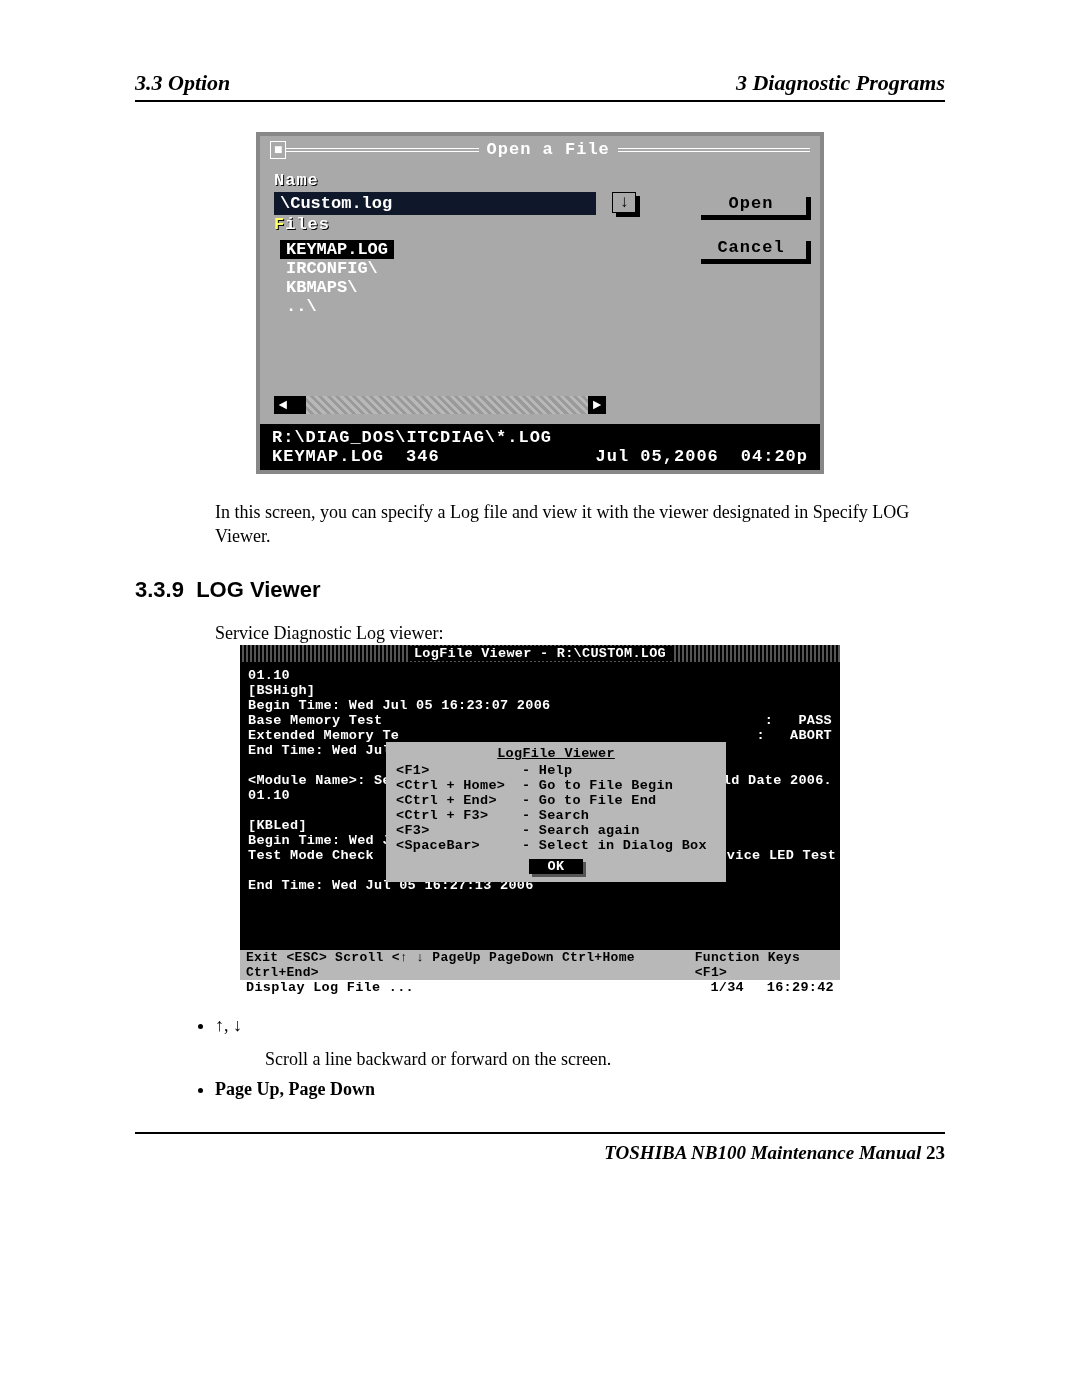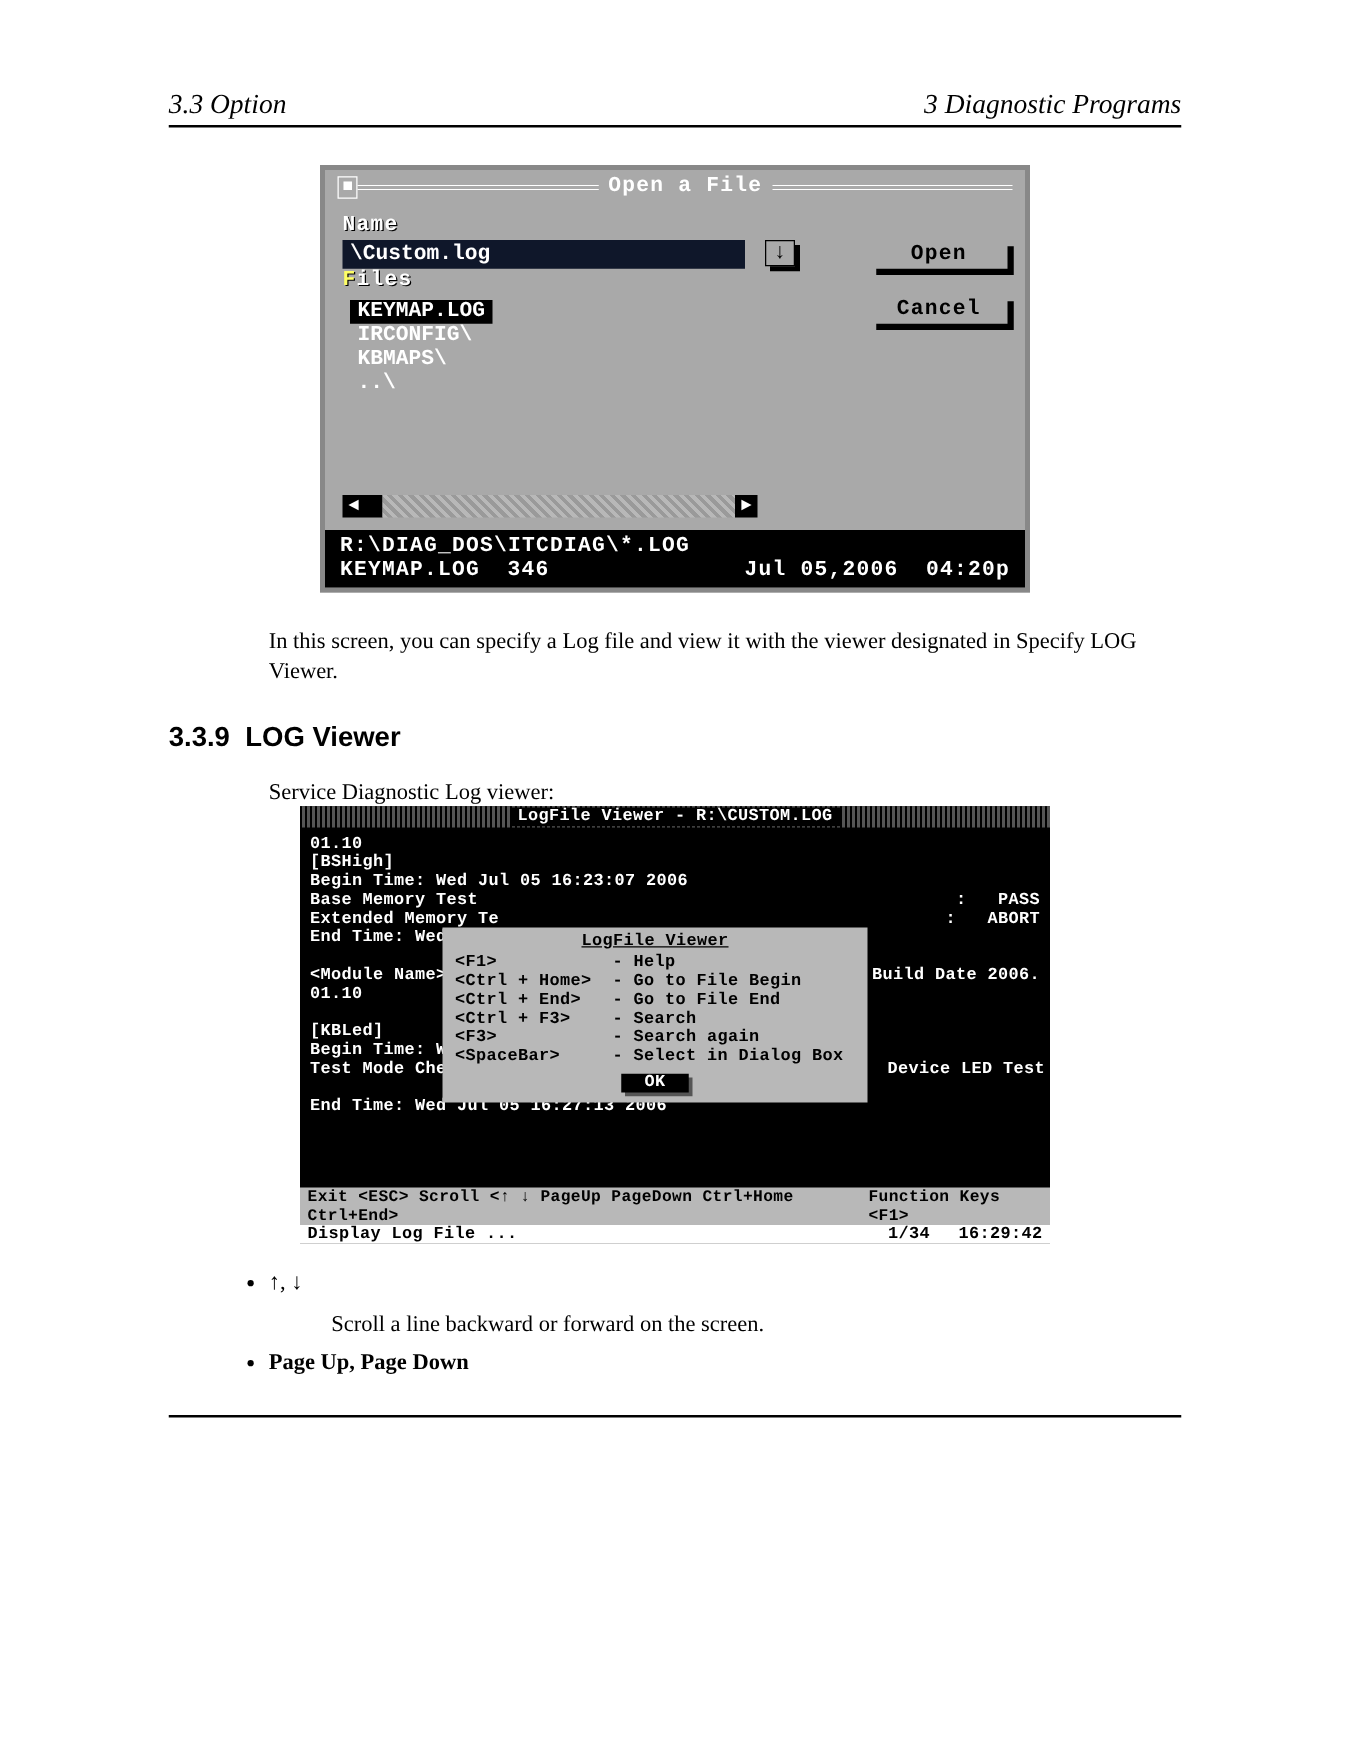--- a/index.html
+++ b/index.html
@@ -1,17 +1,17 @@
 <!DOCTYPE html>
 <html><head>
 <meta charset="utf-8">
 <style>
 html,body{margin:0;padding:0;background:#fff;font-family:"Times New Roman",Times,serif;color:#000}
 .page{width:1080px;height:1397px;box-sizing:border-box;padding:70px 135px 50px;position:relative}
-.hdr{display:flex;justify-content:space-between;font-style:italic;font-weight:normal;font-size:22px}
+.hdr{display:flex;justify-content:space-between;font-style:italic;font-weight:bold;font-size:22px}
 hr.rule{border:none;border-top:2px solid #000;margin:4px 0 30px}
 hr.brule{border:none;border-top:2px solid #000;margin:30px 0 8px}
 .body{font-size:18px;line-height:1.35}
 .h3{font-family:Arial,Helvetica,sans-serif;font-weight:bold;font-size:22px;margin:28px 0 18px}
 .indent{margin-left:80px}
 ul.bul{list-style:disc;margin:14px 0 14px 80px;padding:0}
 ul.bul li{margin:6px 0}
 .b{font-weight:bold}
 .ftr{text-align:right;font-style:italic;font-weight:bold;font-size:19px;margin-top:8px}
 .ftr .pg{font-style:normal}
@@ -35,21 +35,21 @@
 .scrollh .cap{width:18px;height:18px;background:#000;color:#fff;text-align:center;line-height:18px;font-size:14px}
 .scrollh .track{flex:1;height:18px;background:repeating-linear-gradient(45deg,#b8b8b8 0 3px,#9a9a9a 3px 6px)}
 .statusbar{background:#000;padding:4px 12px;color:#fff;font-family:"Courier New",monospace;font-size:17px;font-weight:bold;letter-spacing:1px}
 .statusbar .line2{display:flex;gap:22px}
 
 .logv{width:600px;margin:0 auto 18px;background:#000;color:#fff;font-family:"Courier New",monospace;font-size:13.5px;font-weight:bold;letter-spacing:.3px;position:relative}
 .logv .titlebar{background:repeating-linear-gradient(90deg,#000 0 2px,#555 2px 4px);text-align:center;color:#fff;padding:1px 0}
 .logv .titlebar span{background:#000;padding:0 6px}
 .logv .content{padding:6px 8px 2px;height:280px;position:relative}
 .logv .line{white-space:pre}
-.logv .overlay{position:absolute;top:80px;left:114px;width:320px;background:#b8b8b8;color:#000;padding:4px 10px 8px}
+.logv .overlay{position:absolute;top:80px;left:146px;width:320px;background:#b8b8b8;color:#000;padding:4px 10px 8px}
 .logv .overlay .ot{color:#000;text-align:center;text-decoration:underline;margin-bottom:2px}
 .logv .overlay .okbtn{background:#000;color:#fff;width:54px;text-align:center;margin:6px auto 0;box-shadow:3px 3px 0 #555}
 .logv .overlay .kv{white-space:pre}
 .logv .hint{background:#b8b8b8;color:#000;display:flex;justify-content:space-between;padding:0 6px;font-size:13px}
 .logv .status2{background:#fff;color:#000;display:flex;padding:0 6px}
 .logv .status2 .l{flex:1}
 .right-abs{margin-left:auto;text-align:right}
 </style>
 </head>
 <body>
@@ -182,13 +182,14 @@
   </div>
 
   <ul class="bul body">
     <li><span>↑, ↓</span>
       <div class="body" style="margin:10px 0 0 50px">Scroll a line backward or forward on the screen.</div>
     </li>
     <li class="b">Page Up, Page Down</li>
   </ul>
 
   <hr class="brule">
+  <div class="ftr"><span>TOSHIBA NB100 Maintenance Manual </span><span class="pg">23</span></div>
 </div>
 
 </body></html>

